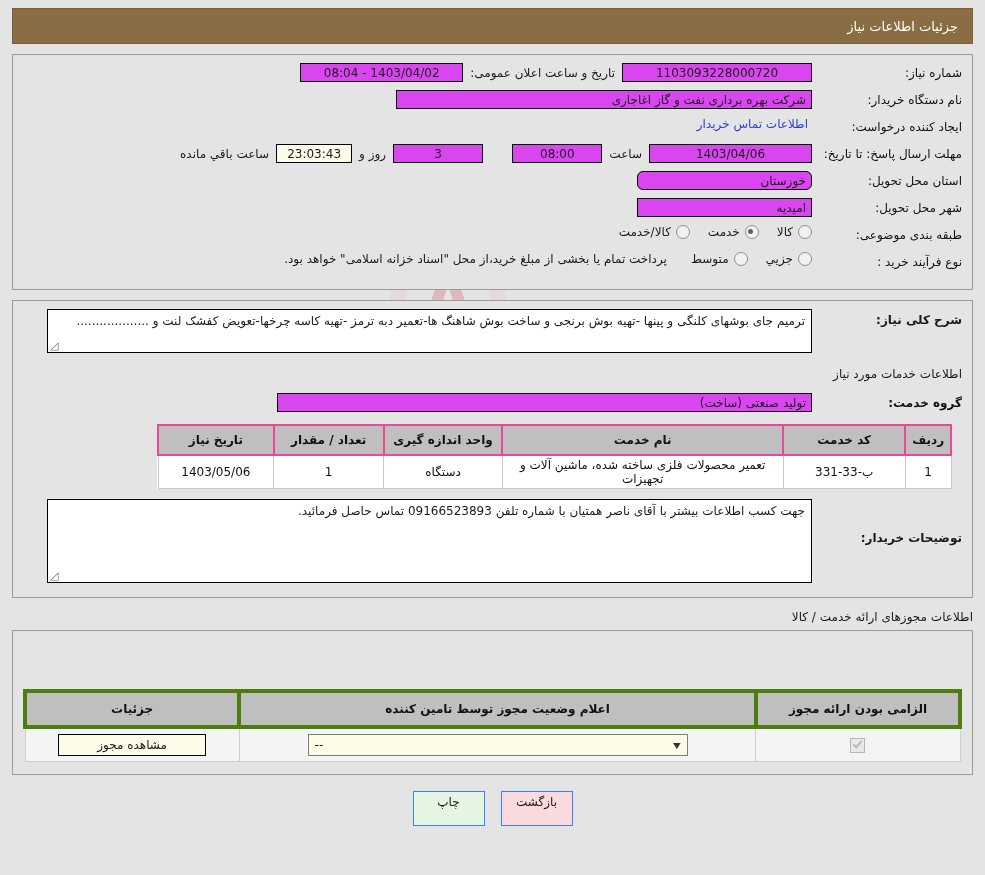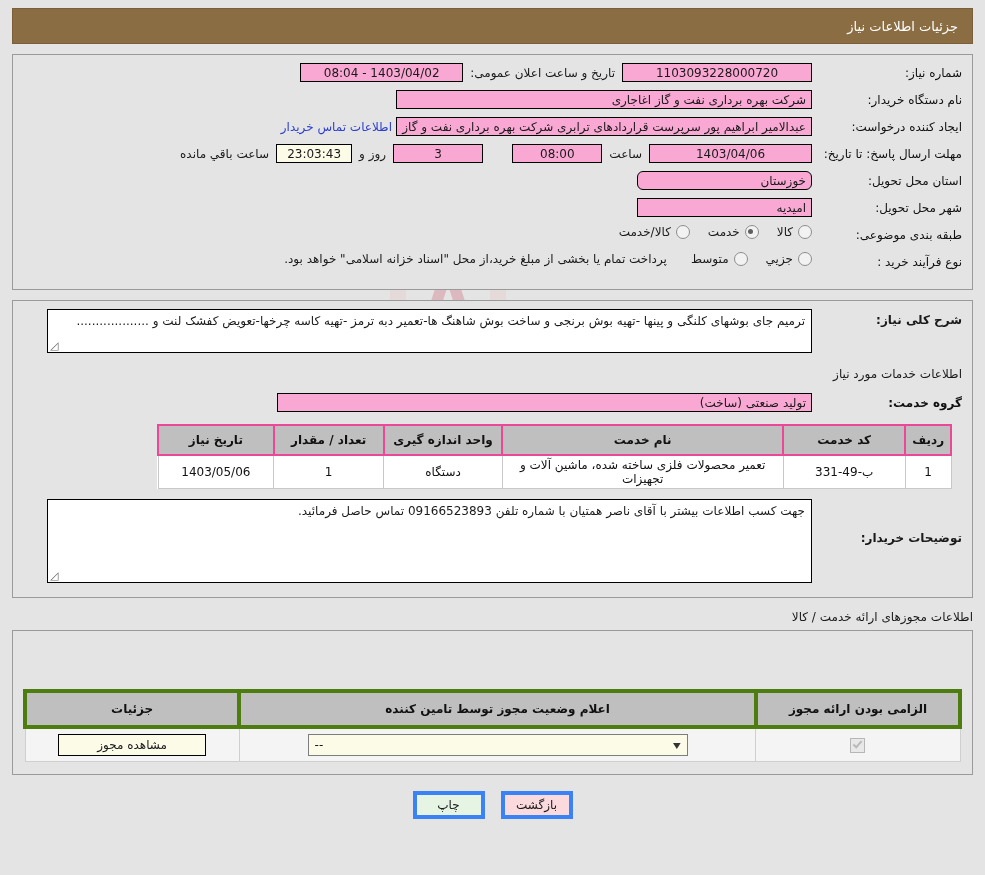--- a/index.html
+++ b/index.html
@@ -95,21 +95,21 @@
     flex: 1 1 auto;
     display: flex;
     align-items: center;
     justify-content: flex-start;
     flex-wrap: nowrap;
     gap: 0;
   }
 
   .box {
     border: 1px solid #000;
-    background: #f9a8d4;
+    background: #d946ef;
     height: 19px;
     line-height: 19px;
     padding: 0 5px;
     font-size: 12px;
     text-align: center;
     box-sizing: border-box;
     overflow: hidden;
     white-space: nowrap;
   }
   .box.left-align { text-align: right; }
@@ -340,25 +340,25 @@
 
   
   .footer {
     margin-top: 16px;
     display: flex;
     justify-content: center;
     gap: 16px;
   }
   .btn {
     width: 72px;
-    height: 28px;
+    height: 35px;
     line-height: 20px;
     text-align: center;
     font-size: 12px;
-    border: 4px solid #3b82f6;
+    border: 1px solid #3b82f6;
     box-sizing: border-box;
     cursor: pointer;
   }
   .btn-back  { background: #fadadd; }
   .btn-print { background: #e6f5e3; }
 </style>
 </head>
 <body>
 
 <div class="watermark">
@@ -388,21 +388,20 @@
     <div class="row">
       <div class="lbl">نام دستگاه خریدار:</div>
       <div class="fields">
         <div class="box w-buyer left-align">شرکت بهره برداری نفت و گاز اغاجاری</div>
       </div>
     </div>
 
     <div class="row">
       <div class="lbl">ایجاد کننده درخواست:</div>
       <div class="fields">
-        <div class="box w-creator left-align">عبدالامیر ابراهیم پور سرپرست قراردادهای ترابری شرکت بهره برداری نفت و گاز</div>
         <a class="link">اطلاعات تماس خریدار</a>
       </div>
     </div>
 
     <div class="row">
       <div class="lbl">مهلت ارسال پاسخ: تا تاریخ:</div>
       <div class="fields">
         <div class="box w-date">1403/04/06</div>
         <span class="inline-lbl">ساعت</span>
         <div class="box w-time">08:00</div>
@@ -496,21 +495,21 @@
             <th style="width:120px">کد خدمت</th>
             <th style="width:310px">نام خدمت</th>
             <th style="width:120px">واحد اندازه گیری</th>
             <th style="width:110px">تعداد / مقدار</th>
             <th style="width:110px">تاریخ نیاز</th>
           </tr>
         </thead>
         <tbody>
           <tr>
             <td>1</td>
-            <td>ب-49-331</td>
+            <td>ب-33-331</td>
             <td>تعمیر محصولات فلزی ساخته شده، ماشین آلات و تجهیزات</td>
             <td>دستگاه</td>
             <td>1</td>
             <td>1403/05/06</td>
           </tr>
         </tbody>
       </table>
     </div>
 
     <div class="ta-row" style="margin-top:10px">

